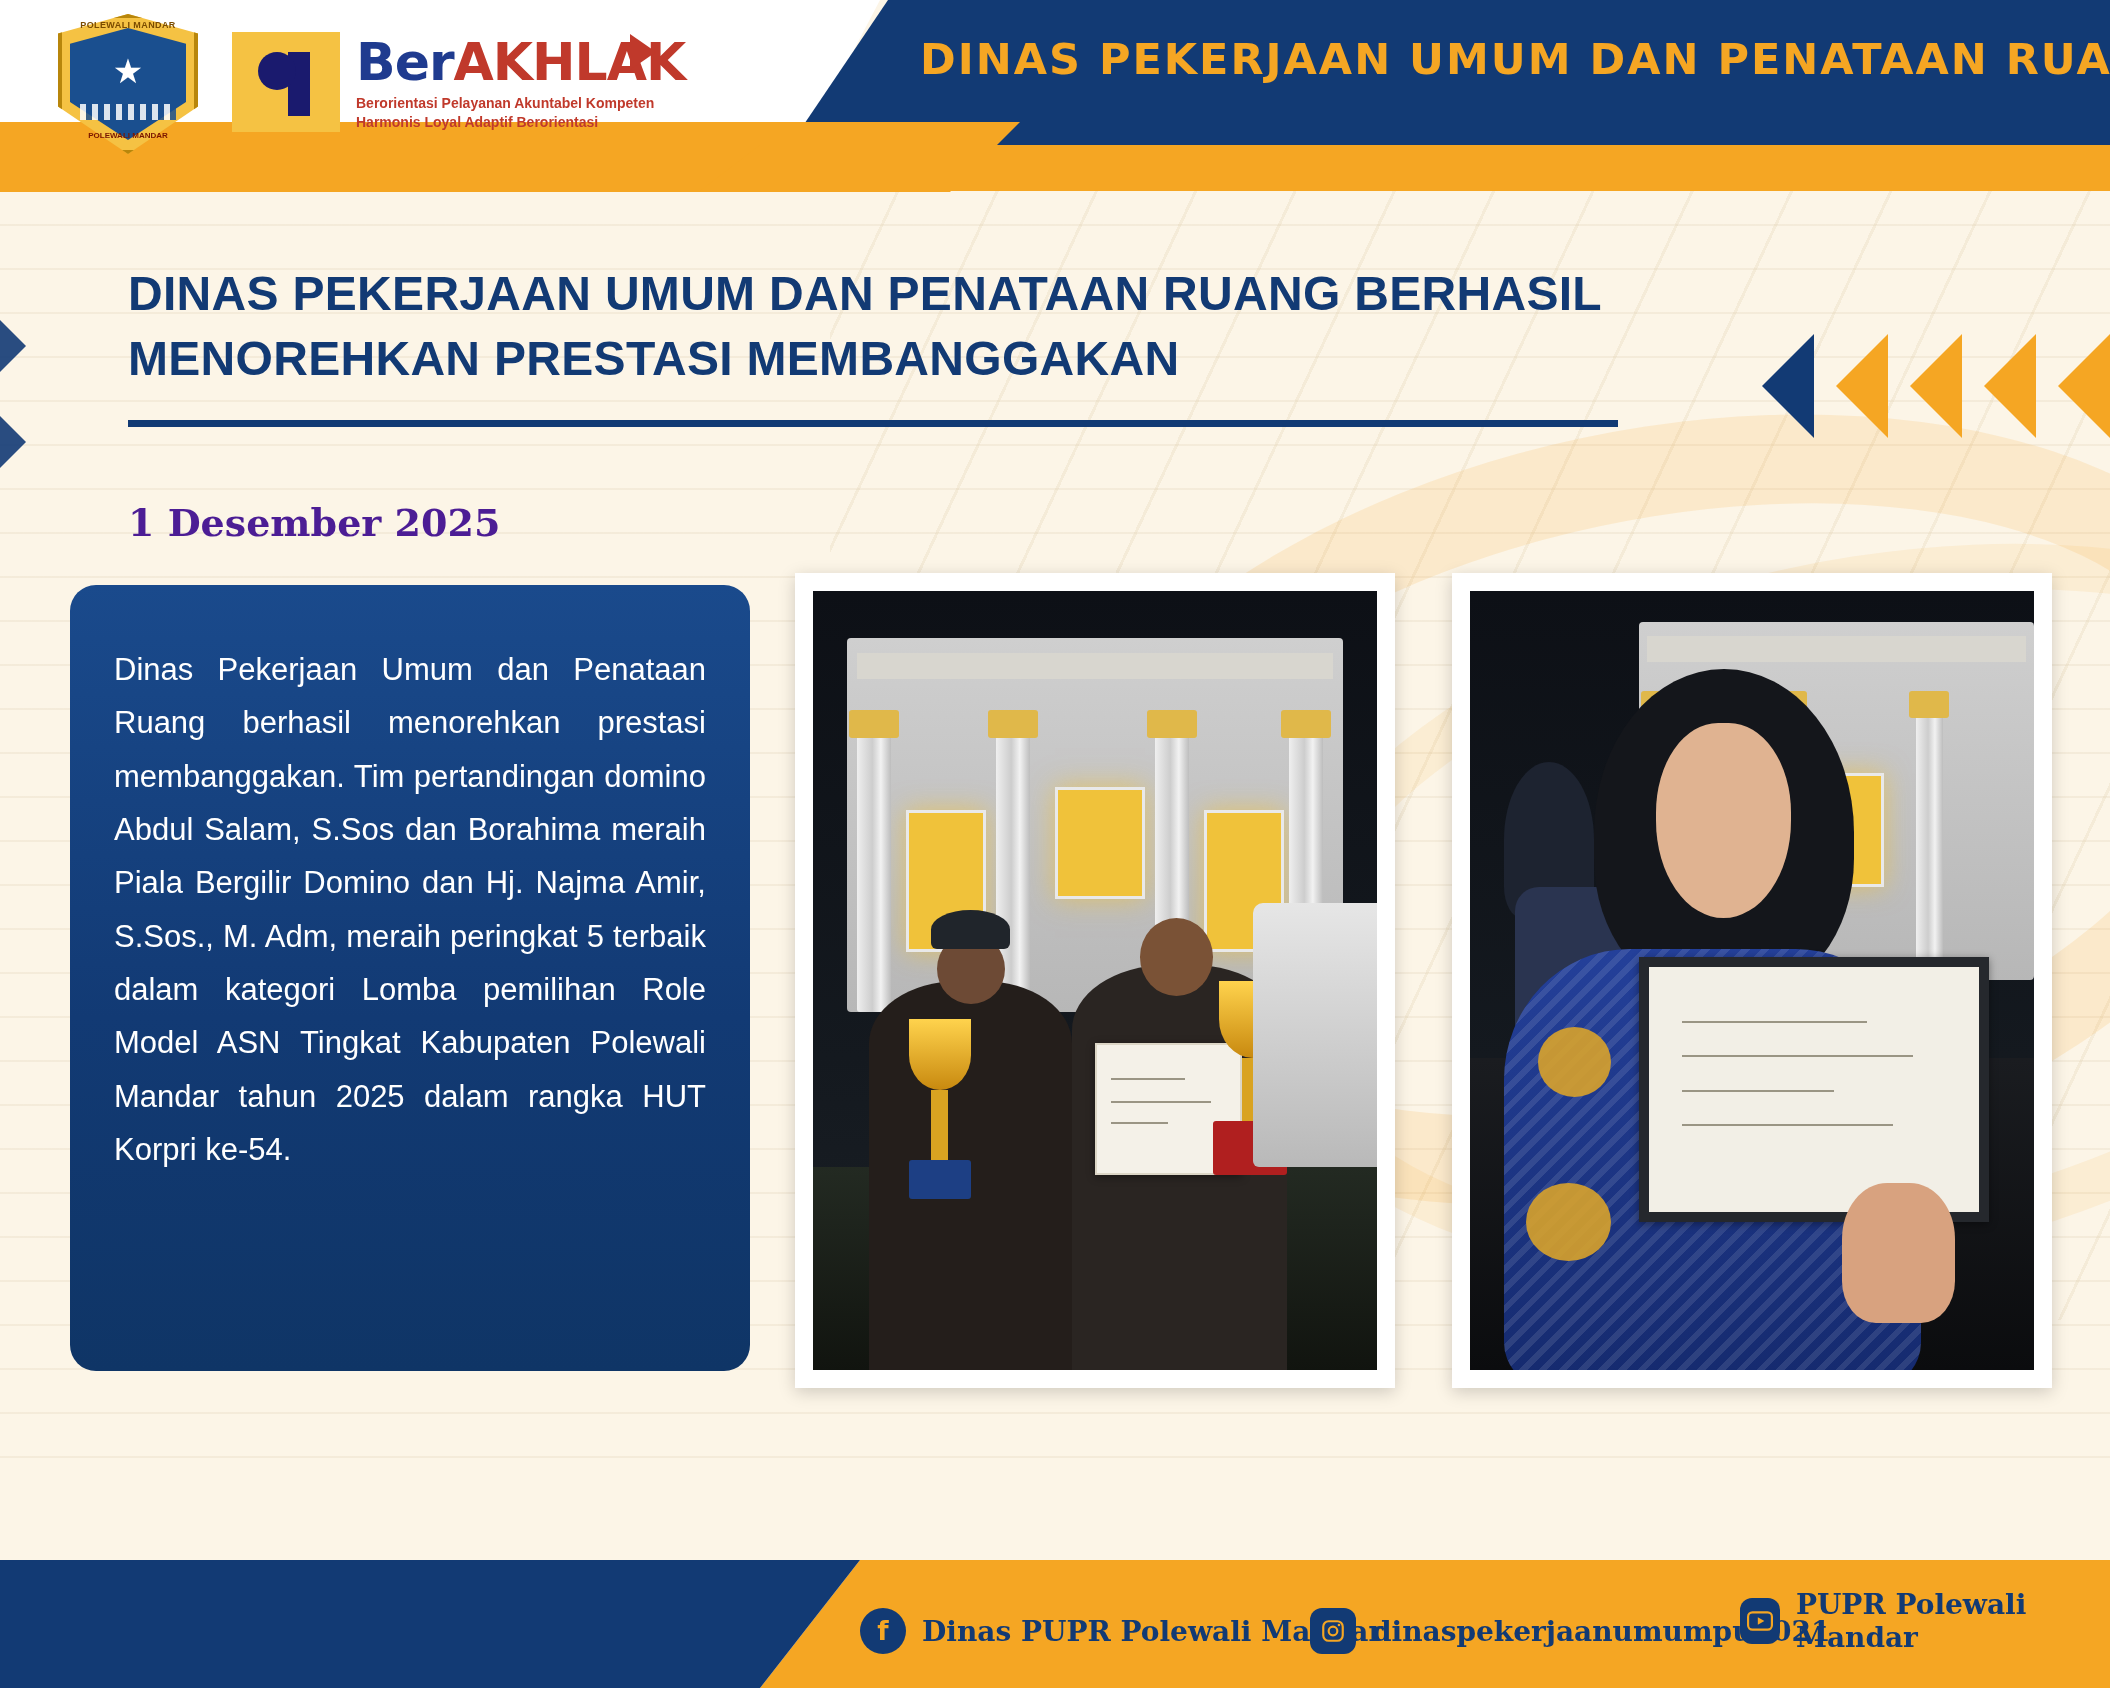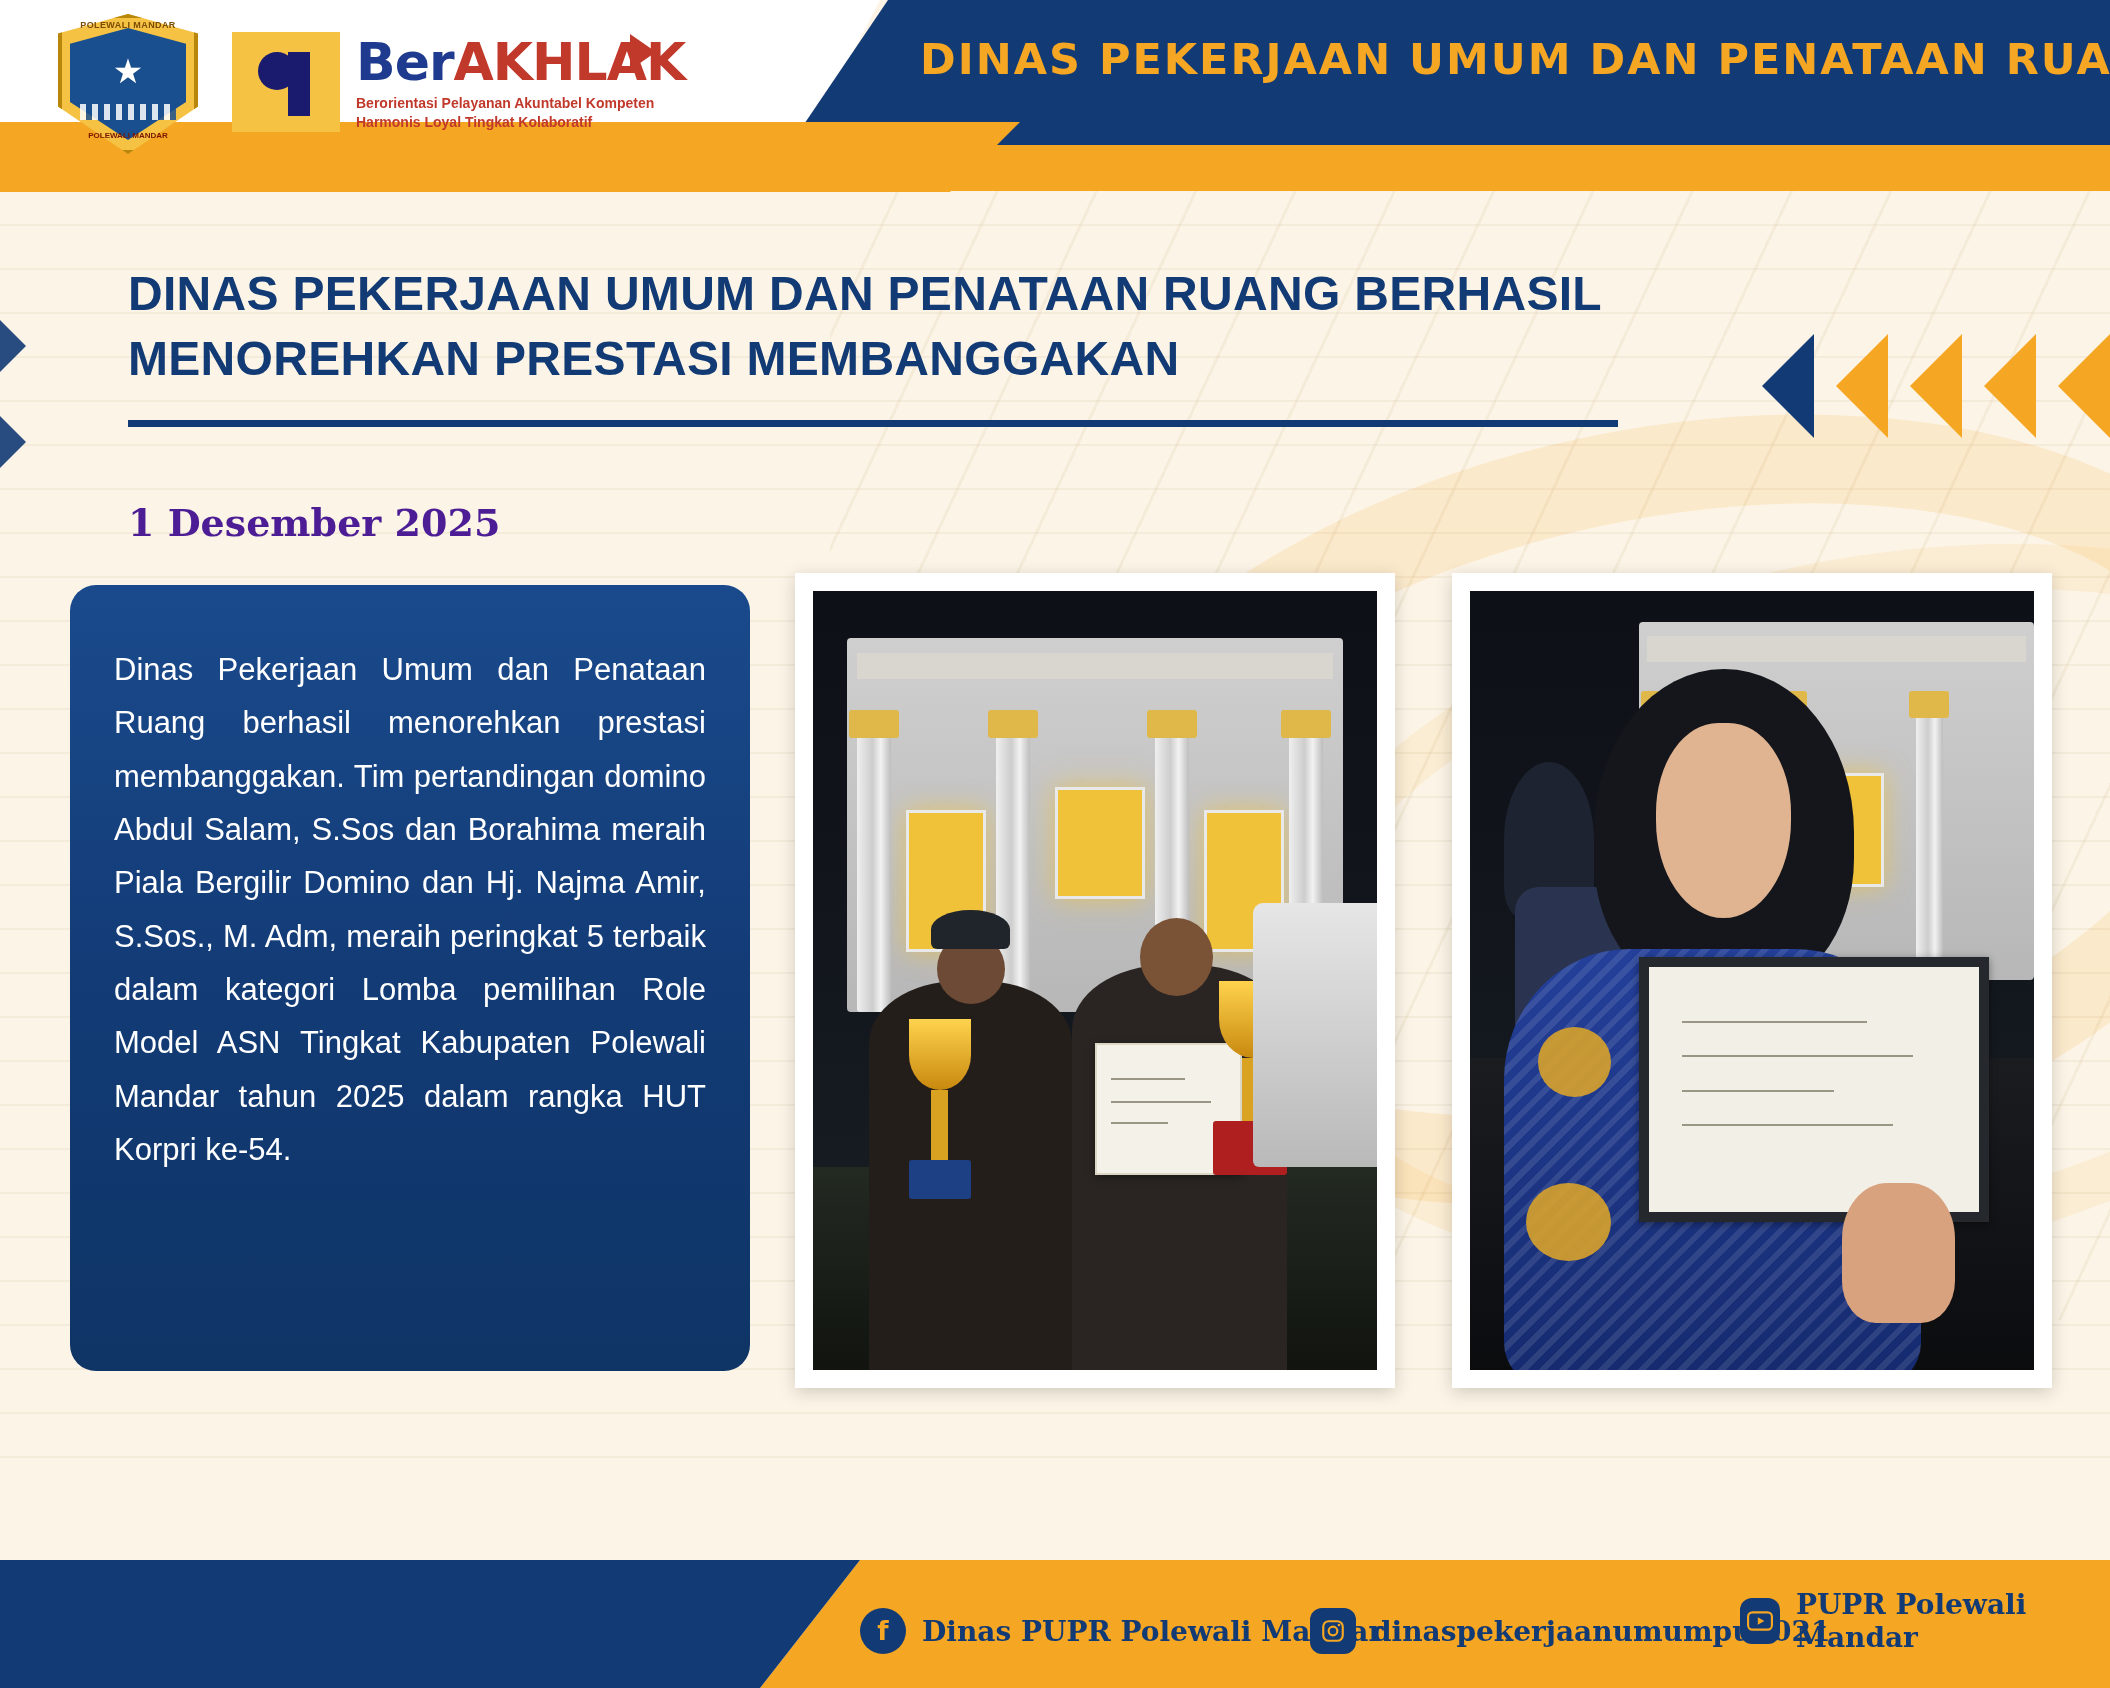--- a/index.html
+++ b/index.html
@@ -348,21 +348,21 @@
   </div>
 
   <div class="berakhlak">
     <div class="ber-mark"></div>
     <div class="ber-text">
       <span class="blue">Ber</span><span>AKHLAK</span>
     </div>
     <div class="ber-arrow"></div>
     <div class="ber-sub">
       <div>Berorientasi Pelayanan Akuntabel Kompeten</div>
-      <div>Harmonis Loyal Tingkat Kolaboratif</div>
+      <div>Harmonis Loyal Adaptif Berorientasi</div>
     </div>
   </div>
 
   <div class="header-title">DINAS PEKERJAAN UMUM DAN PENATAAN RUANG</div>
 </div>
 
 <div class="left-chevrons">
   <div class="lchev" style="left:0px;  top:0px;"></div>
   <div class="lchev" style="left:0px;  top:96px;"></div>
 </div>

